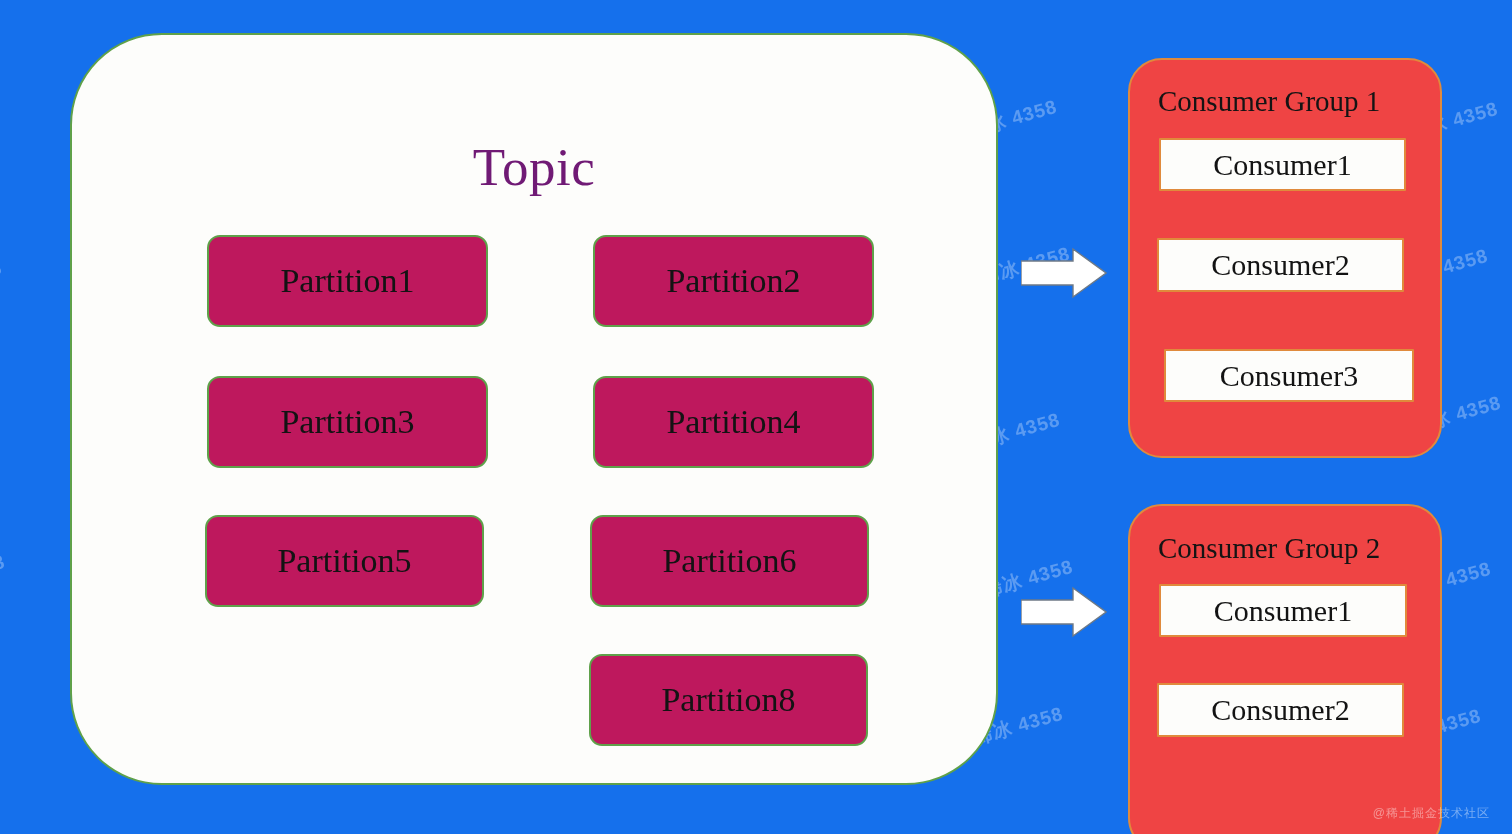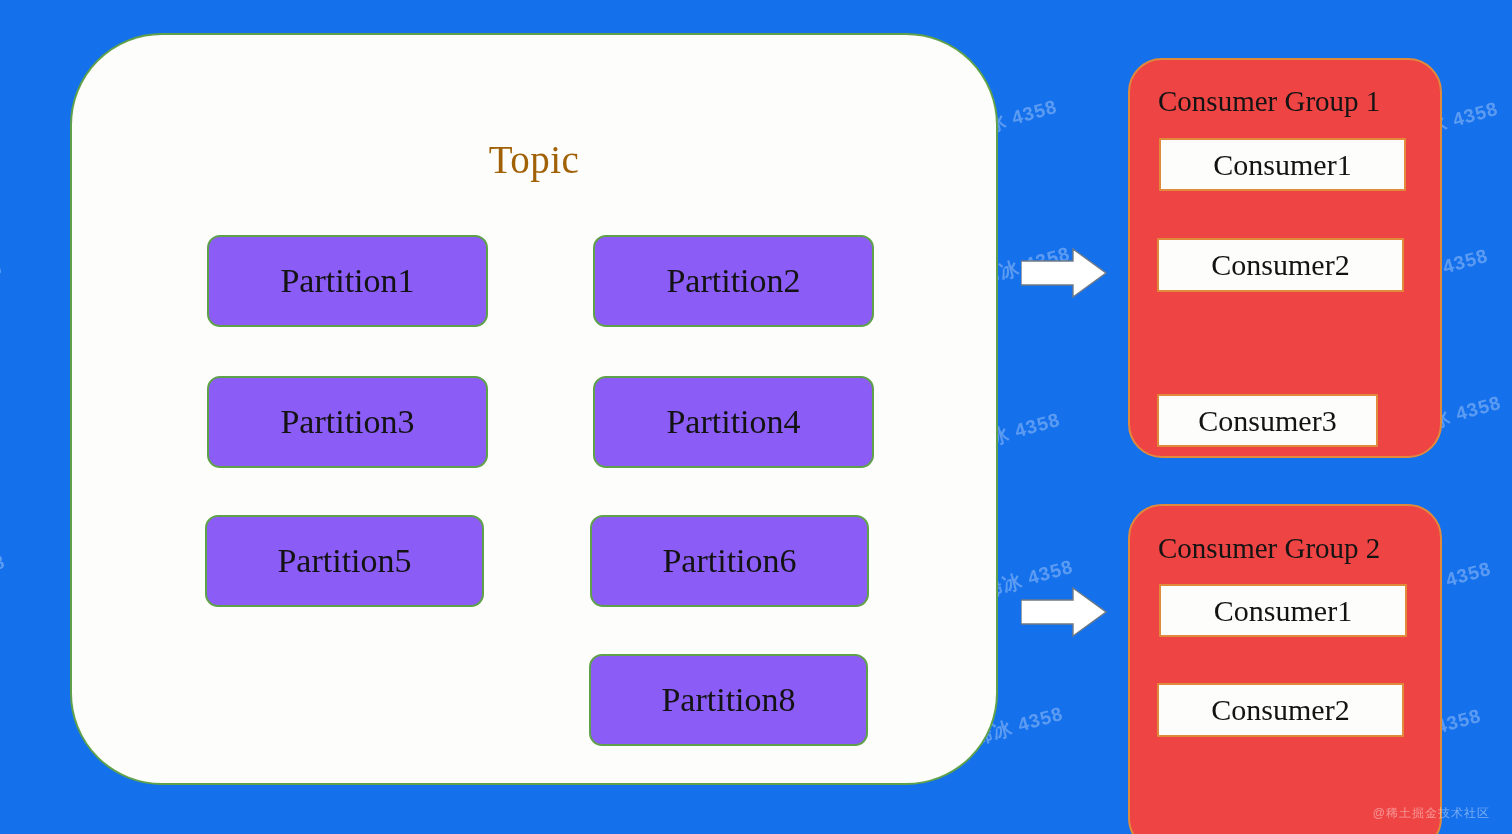--- a/index.html
+++ b/index.html
@@ -52,22 +52,22 @@
     border-radius: 92px;
     box-sizing: border-box;
     z-index: 10;
   }
   #topic-title {
     position: absolute;
     top: 102px;
     left: 0;
     width: 100%;
     text-align: center;
-    font-size: 39px;
-    color: #a16207;
+    font-size: 53px;
+    color: #701a75;
     letter-spacing: 0.5px;
   }
   .partition-grid {
     position: absolute;
     left: 0;
     top: 196px;
     width: 100%;
     height: 520px;
   }
   .partition-row {
@@ -77,21 +77,21 @@
     height: 92px;
   }
   .partition-row.r0 { top: 4px; }
   .partition-row.r1 { top: 145px; }
   .partition-row.r2 { top: 284px; }
   .partition-row.r3 { top: 423px; }
 
   .partition-box {
     position: absolute;
     height: 92px;
-    background: #8b5cf6;
+    background: #be185d;
     border: 2px solid #5fa14a;
     border-radius: 13px;
     box-sizing: border-box;
     display: flex;
     align-items: center;
     justify-content: center;
     font-size: 34px;
     color: #131313;
   }
   .partition-box.col-left  { left: 135px; width: 281px; }
@@ -143,21 +143,21 @@
     box-sizing: border-box;
     display: flex;
     align-items: center;
     justify-content: center;
     font-size: 30px;
     color: #131313;
   }
   
   #cg1-consumer-1 { left: 29px; top: 78px;  width: 247px; height: 53px; }
   #cg1-consumer-2 { left: 27px; top: 178px; width: 247px; height: 54px; }
-  #cg1-consumer-3 { left: 27px; top: 289px; width: 221px; height: 53px; margin-top: 45px; }
+  #cg1-consumer-3 { left: 34px; top: 289px; width: 250px; height: 53px; }
   
   #cg2-consumer-1 { left: 29px; top: 78px;  width: 248px; height: 53px; }
   #cg2-consumer-2 { left: 27px; top: 177px; width: 247px; height: 54px; }
 
   
   #attribution {
     position: absolute;
     right: 22px;
     bottom: 12px;
     z-index: 20;

